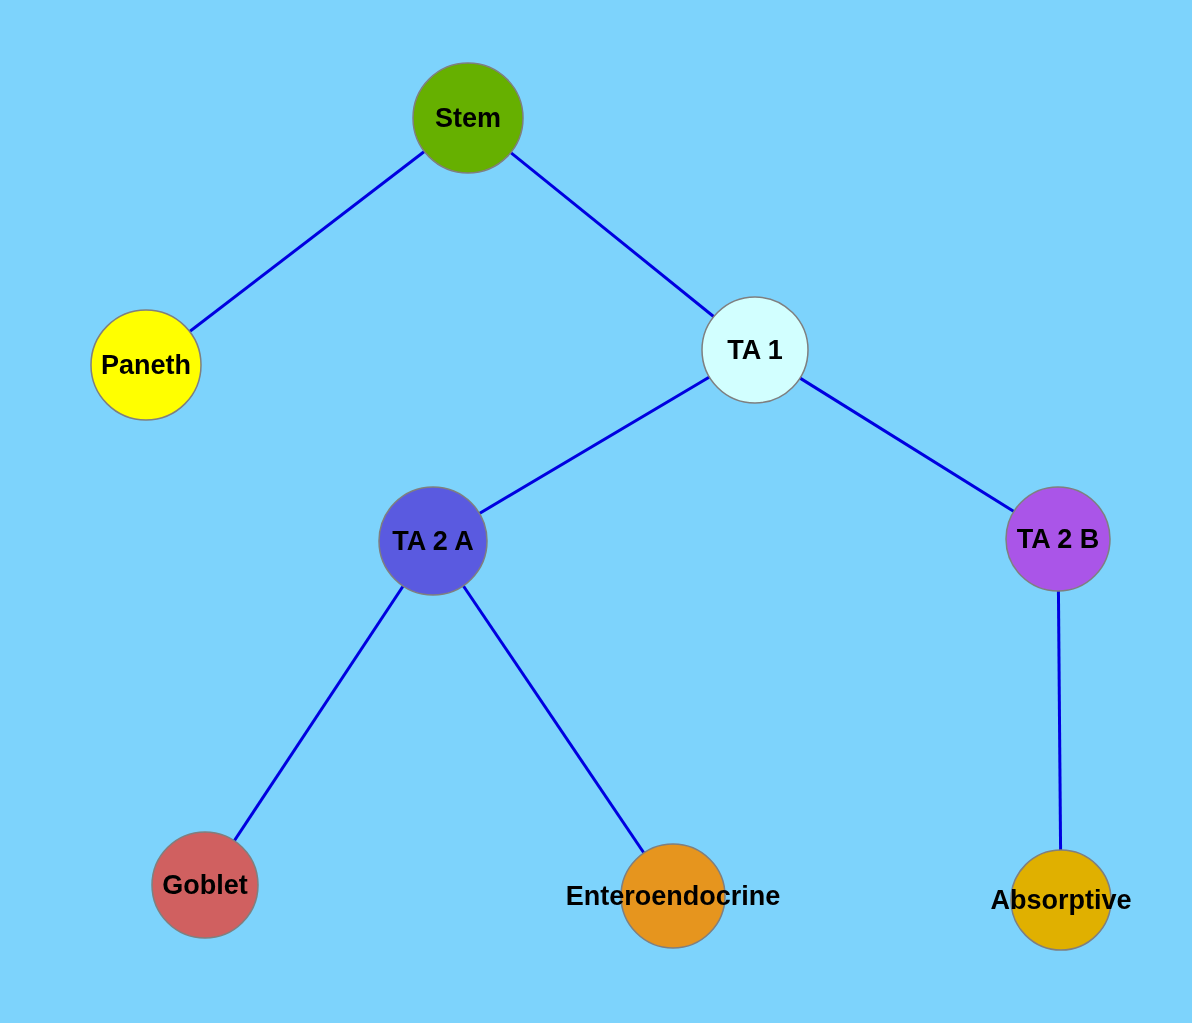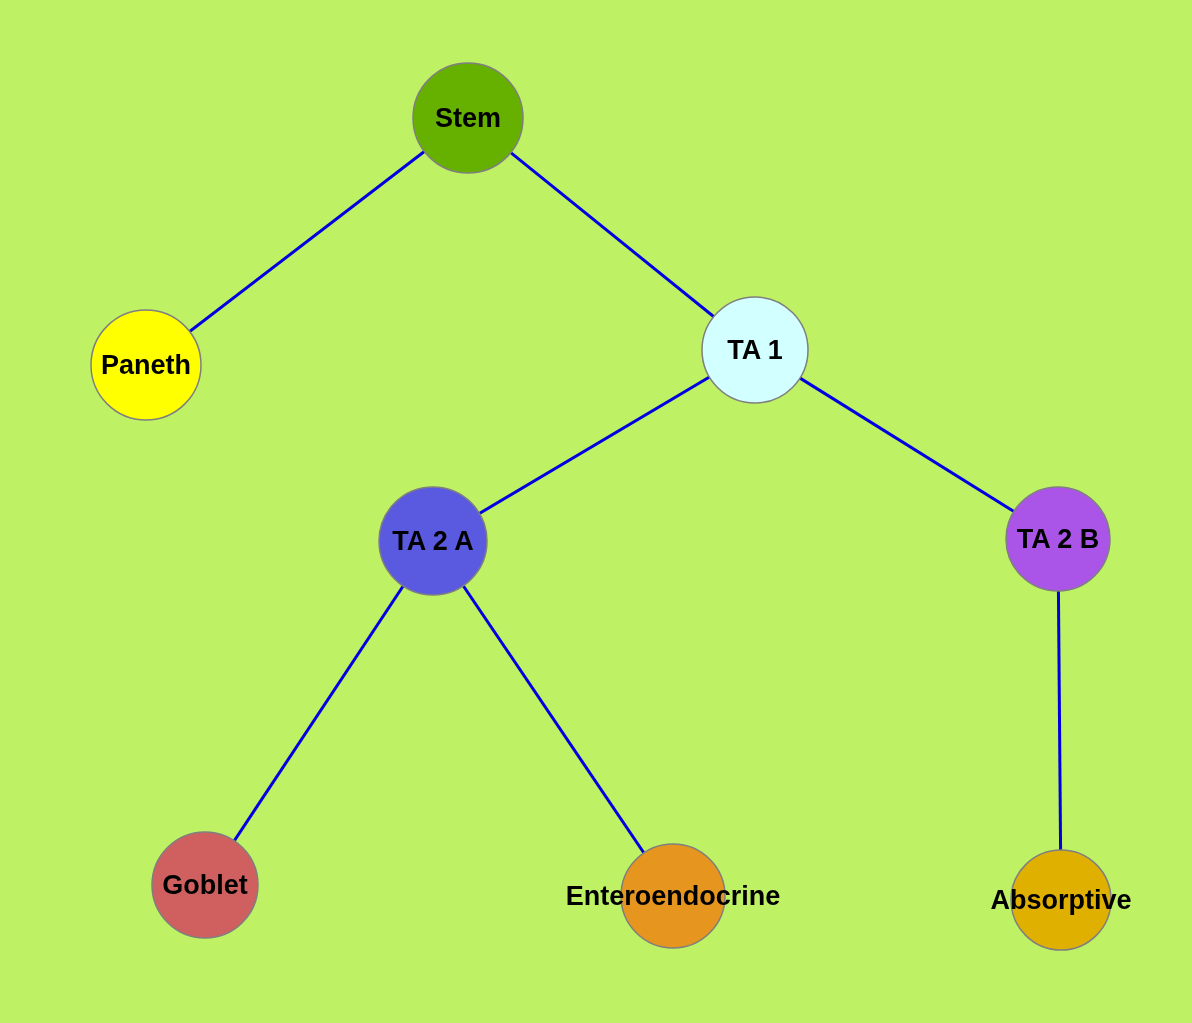--- a/index.html
+++ b/index.html
@@ -19,21 +19,21 @@
   .node-label {
     font-family: "Liberation Sans", "DejaVu Sans", sans-serif;
     font-size: 27px;
     font-weight: bold;
     fill: #000000;
   }
 </style>
 </head>
 <body>
 
-<div class="canvas" style="background: #bef264;">
+<div class="canvas" style="background: #7dd3fc;">
   <svg id="graph-svg" width="1192" height="1023" viewBox="0 0 1192 1023">
       <line x1="468" y1="118" x2="146" y2="365" stroke="#0000e0" stroke-width="3"></line>
       <line x1="468" y1="118" x2="755" y2="350" stroke="#0000e0" stroke-width="3"></line>
       <line x1="755" y1="350" x2="433" y2="541" stroke="#0000e0" stroke-width="3"></line>
       <line x1="755" y1="350" x2="1058" y2="539" stroke="#0000e0" stroke-width="3"></line>
       <line x1="433" y1="541" x2="205" y2="885" stroke="#0000e0" stroke-width="3"></line>
       <line x1="433" y1="541" x2="673" y2="896" stroke="#0000e0" stroke-width="3"></line>
       <line x1="1058" y1="539" x2="1061" y2="900" stroke="#0000e0" stroke-width="3"></line>
       <g>
         <circle cx="468" cy="118" r="55" fill="#66b000" stroke="#7f7f7f" stroke-width="1.5"></circle>

